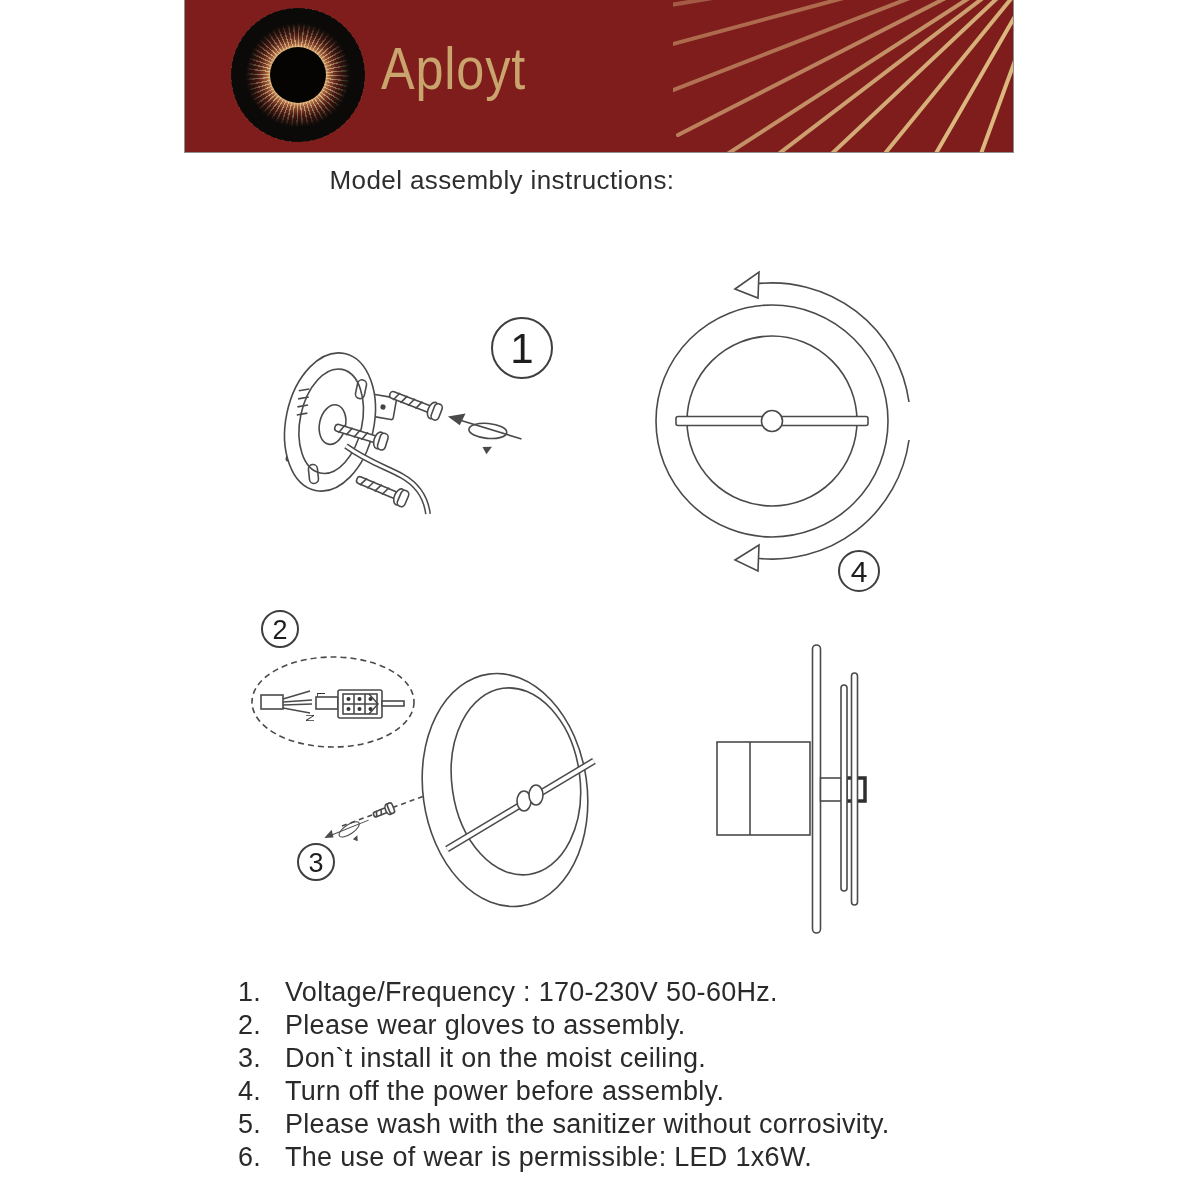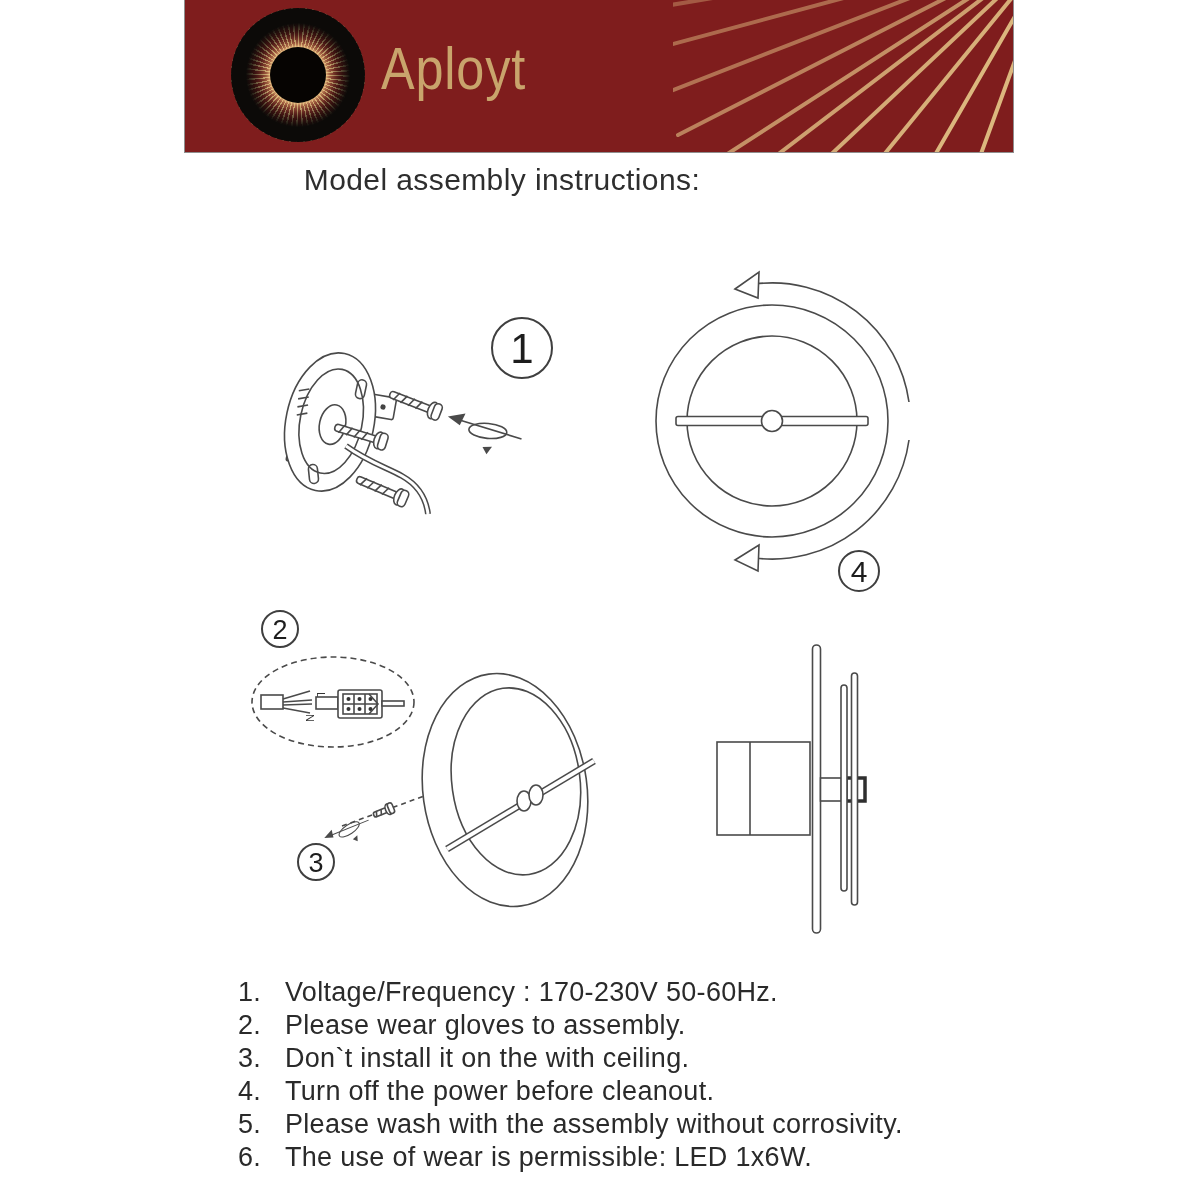--- a/index.html
+++ b/index.html
@@ -29,21 +29,21 @@
   }
   .brand{
     position:absolute;left:196px;top:34px;
     font-size:60px;font-weight:300;letter-spacing:1px;color:#c9a46c;
     transform:scaleX(0.84);transform-origin:left top;white-space:nowrap;
   }
   .corner-rays{position:absolute;right:0;top:0;}
   
   .titleblock{
     position:absolute;left:0;top:162px;width:1004px;text-align:center;
-    font-size:30px;line-height:36px;color:#2e2e2e;letter-spacing:0.4px;
+    font-size:26px;line-height:36px;color:#2e2e2e;letter-spacing:0.4px;
   }
   
   .diagram{position:absolute;left:0;top:0;font-family:"Liberation Sans", sans-serif;}
   .diagram .ln{stroke:#4a4a4a;fill:none;stroke-width:1.6;}
   .diagram .wfill{stroke:#4a4a4a;fill:#ffffff;stroke-width:1.6;}
   .diagram .badge-c{fill:#ffffff;stroke:#3f3f3f;stroke-width:2;}
   .diagram .badge-t{fill:#1d1d1d;text-anchor:middle;font-weight:500;}
   
   .instructions{position:absolute;left:238px;top:976px;font-size:27px;letter-spacing:0.3px;color:#2a2a2a;}
   .instructions .row{display:flex;height:33px;line-height:33px;white-space:nowrap;}
@@ -239,29 +239,29 @@
     <div class="row">
       <span class="num">1.</span>
       <span class="txt">Voltage/Frequency : 170-230V 50-60Hz.</span>
     </div>
     <div class="row">
       <span class="num">2.</span>
       <span class="txt">Please wear gloves to assembly.</span>
     </div>
     <div class="row">
       <span class="num">3.</span>
-      <span class="txt">Don`t install it on the with ceiling.</span>
+      <span class="txt">Don`t install it on the moist ceiling.</span>
     </div>
     <div class="row">
       <span class="num">4.</span>
-      <span class="txt">Turn off the power before cleanout.</span>
+      <span class="txt">Turn off the power before assembly.</span>
     </div>
     <div class="row">
       <span class="num">5.</span>
-      <span class="txt">Please wash with the assembly without corrosivity.</span>
+      <span class="txt">Please wash with the sanitizer without corrosivity.</span>
     </div>
     <div class="row">
       <span class="num">6.</span>
       <span class="txt">The use of wear is permissible: LED 1x6W.</span>
     </div>
   </div>
 
 </div>
 
 </body></html>

